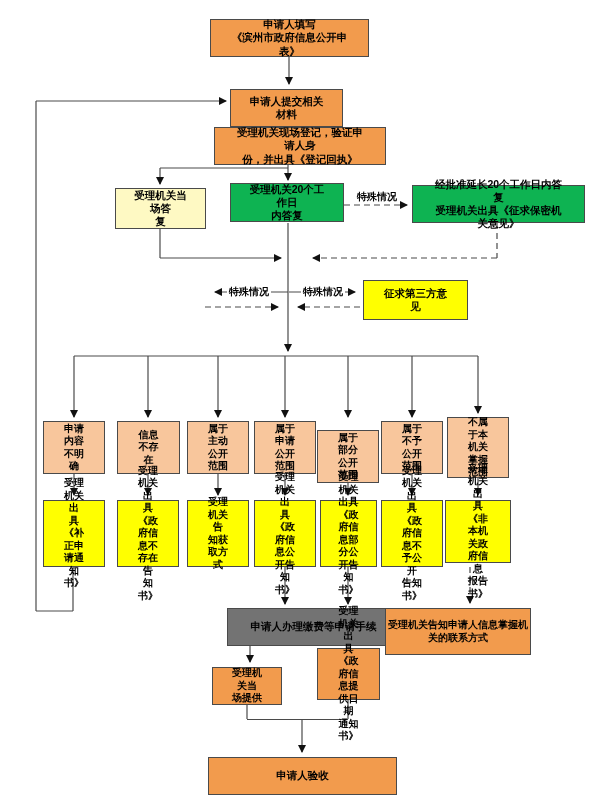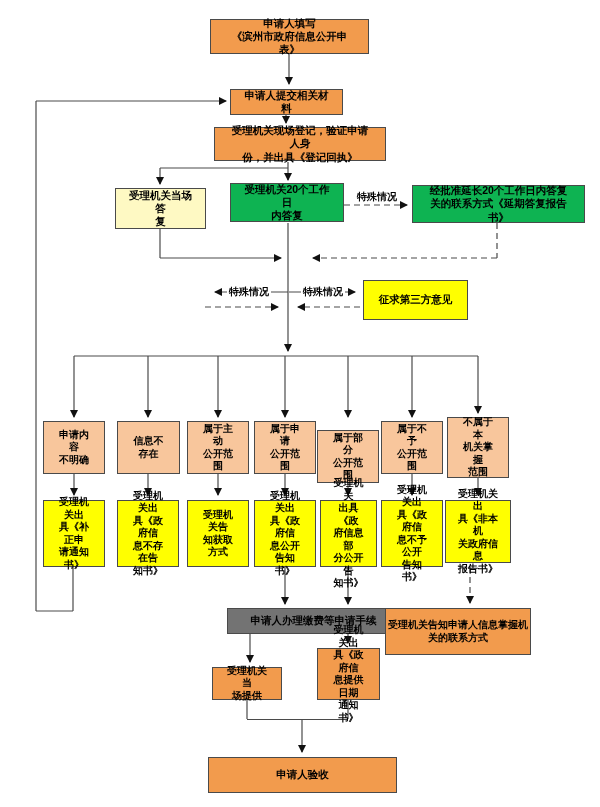--- a/index.html
+++ b/index.html
@@ -4,21 +4,21 @@
 <style>
   html,body{margin:0;padding:0;background:#ffffff;}
   #stage{
     position:relative;width:600px;height:807px;background:#ffffff;overflow:hidden;
     font-family:"Liberation Sans", sans-serif;color:#000;
   }
   #wires{position:absolute;left:0;top:0;width:600px;height:807px;}
   .node{
     position:absolute;box-sizing:border-box;border:1px solid #4a4a4a;
     display:flex;align-items:center;justify-content:center;text-align:center;
-    font-weight:bold;white-space:pre-line;line-height:1.25;padding:12px;
+    font-weight:bold;white-space:pre-line;line-height:1.25;padding:18px;
     font-size:10px;
   }
   .fs11{font-size:10.5px;}
   .p1{padding:1px;}
   .edge-label{
     position:absolute;font-size:10px;font-weight:bold;line-height:12px;
     white-space:nowrap;
   }
   .edge-label.masked{background:#ffffff;padding:0 2px;}
 </style>
@@ -99,21 +99,21 @@
 《滨州市政府信息公开申表》</div>
   <div class="node fs11" style="left: 230px; top: 89px; width: 113px; height: 24px; background: rgb(242, 155, 77);">申请人提交相关材料</div>
   <div class="node fs11" style="left: 214px; top: 127px; width: 172px; height: 34px; background: rgb(242, 155, 77);">受理机关现场登记，验证申请人身
 份，并出具《登记回执》</div>
 
   <div class="node fs11" style="left: 115px; top: 188px; width: 91px; height: 41px; background: #fef9c3;">受理机关当场答
 复</div>
   <div class="node fs11" style="left: 230px; top: 183px; width: 114px; height: 39px; background: rgb(14, 179, 82);">受理机关20个工作日
 内答复</div>
   <div class="node fs11" style="left: 412px; top: 185px; width: 173px; height: 38px; background: rgb(14, 179, 82);">经批准延长20个工作日内答复
-关的联系方式《延期答复报告书》</div>
+受理机关出具《征求保密机关意见》</div>
 
   <div class="node fs11" style="left: 363px; top: 280px; width: 105px; height: 40px; background: rgb(255, 255, 0);">征求第三方意见</div>
 
   <div class="edge-label" style="left:357px;top:191px;">特殊情况</div>
   <div class="edge-label masked" style="left:227px;top:286px;">特殊情况</div>
   <div class="edge-label masked" style="left:301px;top:286px;">特殊情况</div>
 
   <div class="node" style="left: 43px; top: 421px; width: 62px; height: 53px; background: rgb(248, 198, 156);">申请内容
 不明确</div>
   <div class="node" style="left: 117px; top: 421px; width: 63px; height: 53px; background: rgb(248, 198, 156);">信息不存在</div>

